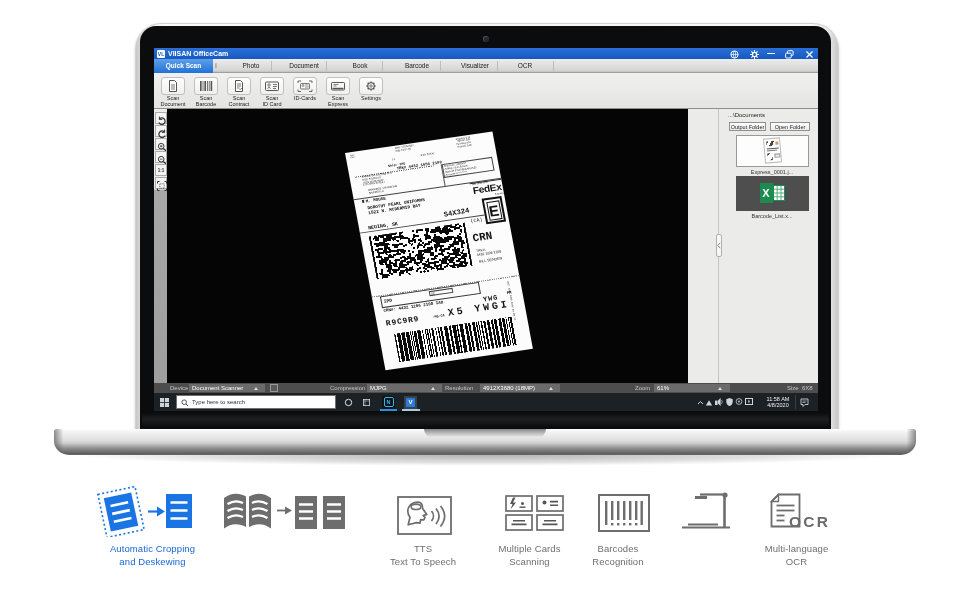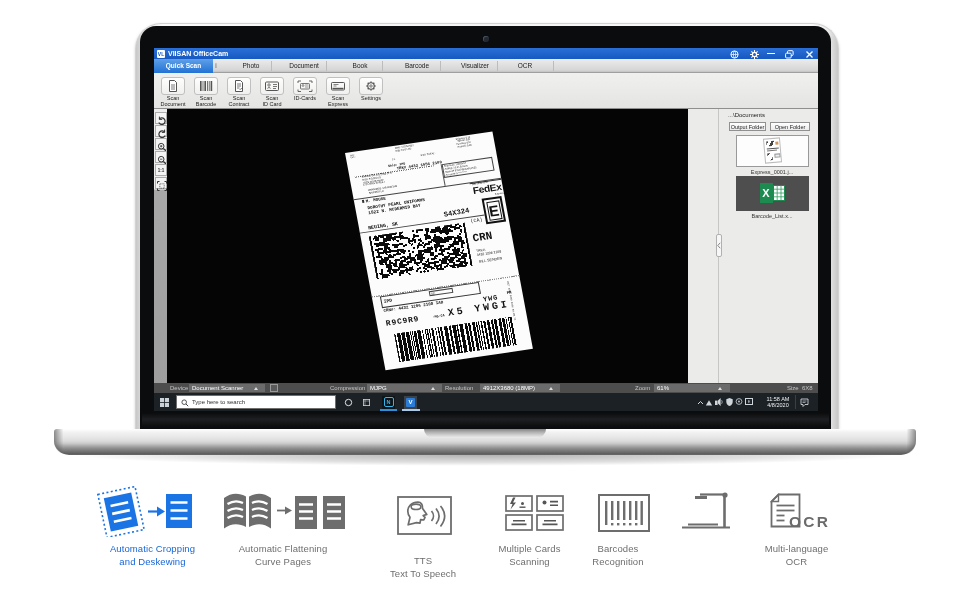--- a/index.html
+++ b/index.html
@@ -1085,18 +1085,17 @@
     <path d="M8.5 1.5V8.5H1.5z" fill="none" stroke="#6d6d6d" stroke-width="1.4"></path>
     <g stroke="#6d6d6d">
         <path d="M6.5 12.5h18" stroke-width="1.8"></path>
         <path d="M6.5 17.5h18" stroke-width="1.8"></path>
         <path d="M6.5 22.5h8" stroke-width="1.8"></path>
         <path d="M6.5 27.5h8" stroke-width="1.8"></path>
       </g>
     <text x="19" y="33.5" font-family="Liberation Sans, sans-serif" font-size="15.5" font-weight="bold" fill="#6b6b6b" letter-spacing="2.2">OCR</text>
   </svg>
   <div class="feat-label" style="left:92px;top:543px;width:121px;color:#1766d8;">Automatic Cropping<br>and Deskewing</div>
-  <div class="feat-label" style="left:223px;top:543px;width:120px;">Automatic Flattening<br>Curve Pages</div>
-  <div class="feat-label" style="left:363px;top:543px;width:120px;margin-top:12px;">TTS<br>Text To Speech</div>
+  <div class="feat-label" style="left:363px;top:543px;width:120px;">TTS<br>Text To Speech</div>
   <div class="feat-label" style="left:557.5px;top:543px;width:121px;">Barcodes<br>Recognition</div>
   <div class="feat-label" style="left:469.5px;top:543px;width:120px;">Multiple Cards<br>Scanning</div>
   <div class="feat-label" style="left:736.5px;top:543px;width:120px;">Multi-language<br>OCR</div>
 </div>
 
 </body></html>

